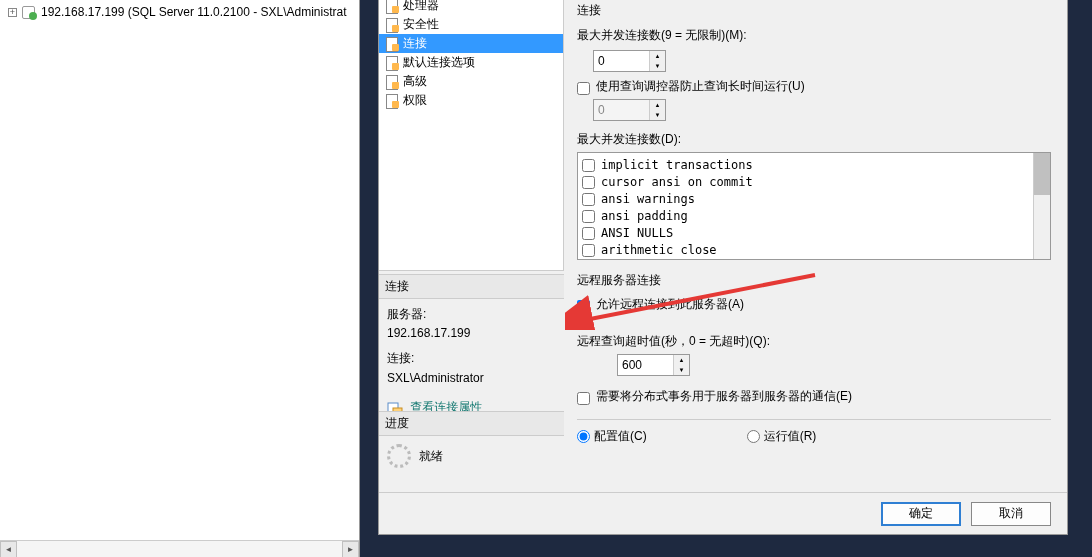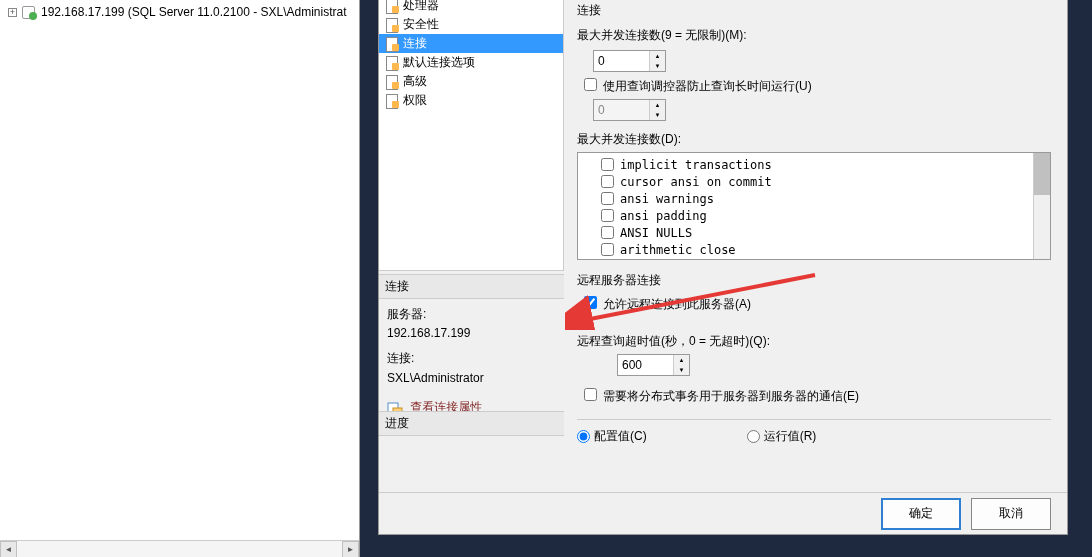--- a/index.html
+++ b/index.html
@@ -123,21 +123,21 @@
       background:#f0f0f0;
     }
     .panel-header {
       background:#e8e8e8;
       border-top:1px solid #ccc;
       border-bottom:1px solid #ccc;
       padding:3px 6px;
       font-weight:normal;
     }
     .info-body { padding:6px 8px; line-height:1.6; }
-    .link { color:#7f1d1d; text-decoration:underline; cursor:pointer; }
+    .link { color:#0f766e; text-decoration:underline; cursor:pointer; }
     .link-icon {
       width:16px;height:16px;display:inline-block;vertical-align:middle;
       margin-right:4px;
     }
     .progress-panel {
       position:absolute;
       left:0;top:415px;
       width:185px;
     }
     .spinner {
@@ -173,30 +173,29 @@
       border:none;width:55px;padding:2px 4px;font-size:12px;outline:none;
     }
     .spinner-input.disabled input { background:#f4f4f4; color:#888; }
     .spinner-btns {
       width:16px;display:flex;flex-direction:column;border-left:1px solid #ccc;
     }
     .spin-up,.spin-down {
       flex:1;background:#f0f0f0;display:flex;align-items:center;justify-content:center;
       font-size:6px;cursor:pointer;
     }
-    .chk-row { display:flex;align-items:flex-start;gap:6px;margin:3px 7px; }
+    .chk-row { display:flex;align-items:flex-end;gap:6px;margin:3px 0; }
     .chk-row input { width:13px;height:13px; }
     .listbox {
       border:1px solid #999;
       background:#fff;
       height:108px;
       margin-top:4px;
       position:relative;
       overflow:hidden;
-      padding-left:12px;
     }
     .listbox-inner { padding:2px 4px; font-family:"SimSun",monospace; }
     .listbox-scroll {
       position:absolute;right:0;top:0;bottom:0;width:17px;
       background:#f0f0f0;border-left:1px solid #ccc;
     }
     .listbox-scroll-thumb {
       position:absolute;top:0;left:0;right:0;height:42px;
       background:#c0c0c0;
     }
@@ -206,21 +205,21 @@
     
     .button-bar {
       position:absolute;
       left:0;right:0;bottom:0;height:42px;
       background:#f0f0f0;
       border-top:1px solid #ccc;
       display:flex;justify-content:flex-end;align-items:center;
       padding:0 16px;gap:10px;
     }
     .dlg-btn {
-      min-width:80px;height:32px;
+      min-width:80px;height:24px;
       background:#fdfdfd;
       border:1px solid #888;
       cursor:pointer;
       font-size:12px;
     }
     .dlg-btn.primary { border:2px solid #2f7fd3; }
     
     .arrow-annotation {
       position:absolute;
       left:565px;top:270px;
@@ -299,20 +298,24 @@
               <rect x="6" y="8" width="9" height="7" fill="#ffd27a" stroke="#c98d20"></rect>
             </svg>
         </span>
         <span class="link">查看连接属性</span>
       </div>
     </div>
   </div>
 
   <div class="progress-panel">
     <div class="panel-header">进度</div>
+    <div style="display:flex;align-items:center;">
+      <span class="spinner"></span>
+      <span>就绪</span>
+    </div>
   </div>
 
   <div class="content-area">
     <div class="section-title">连接</div>
 
     <div class="form-row">
       <div>最大并发连接数(9 = 无限制)(M):</div>
       <div style="margin-top:6px;margin-left:16px;">
         <div class="spinner-input">
           <input value="0" style="">

